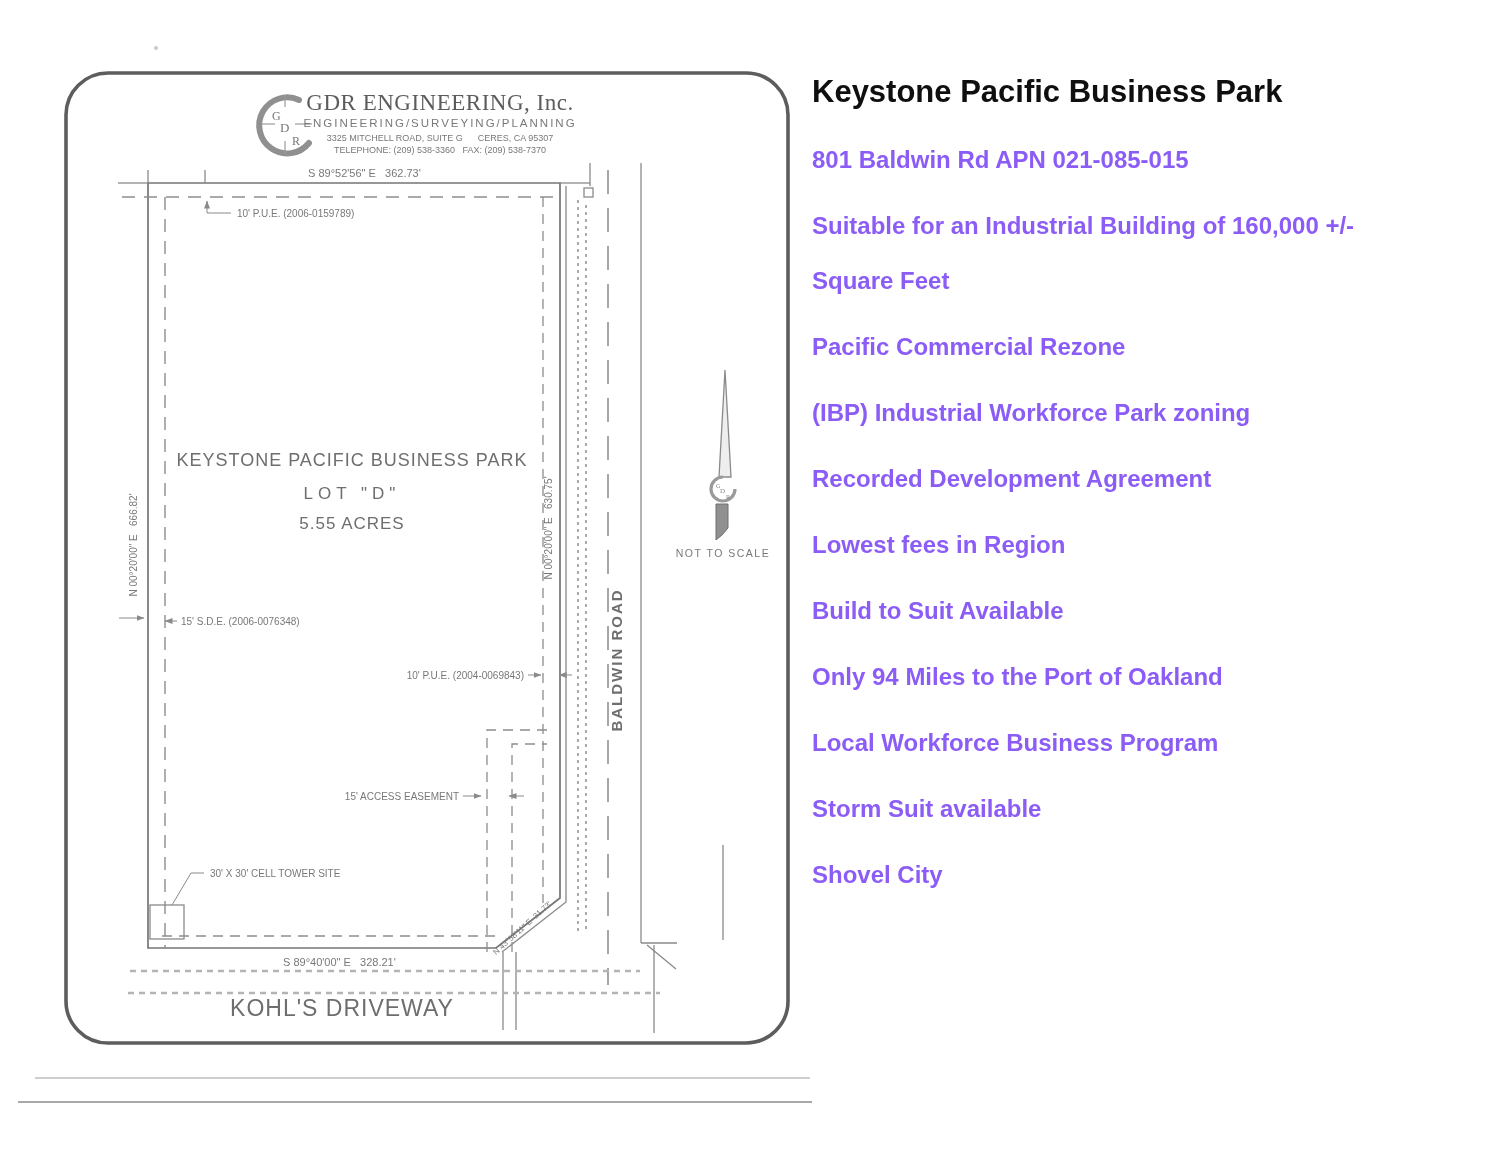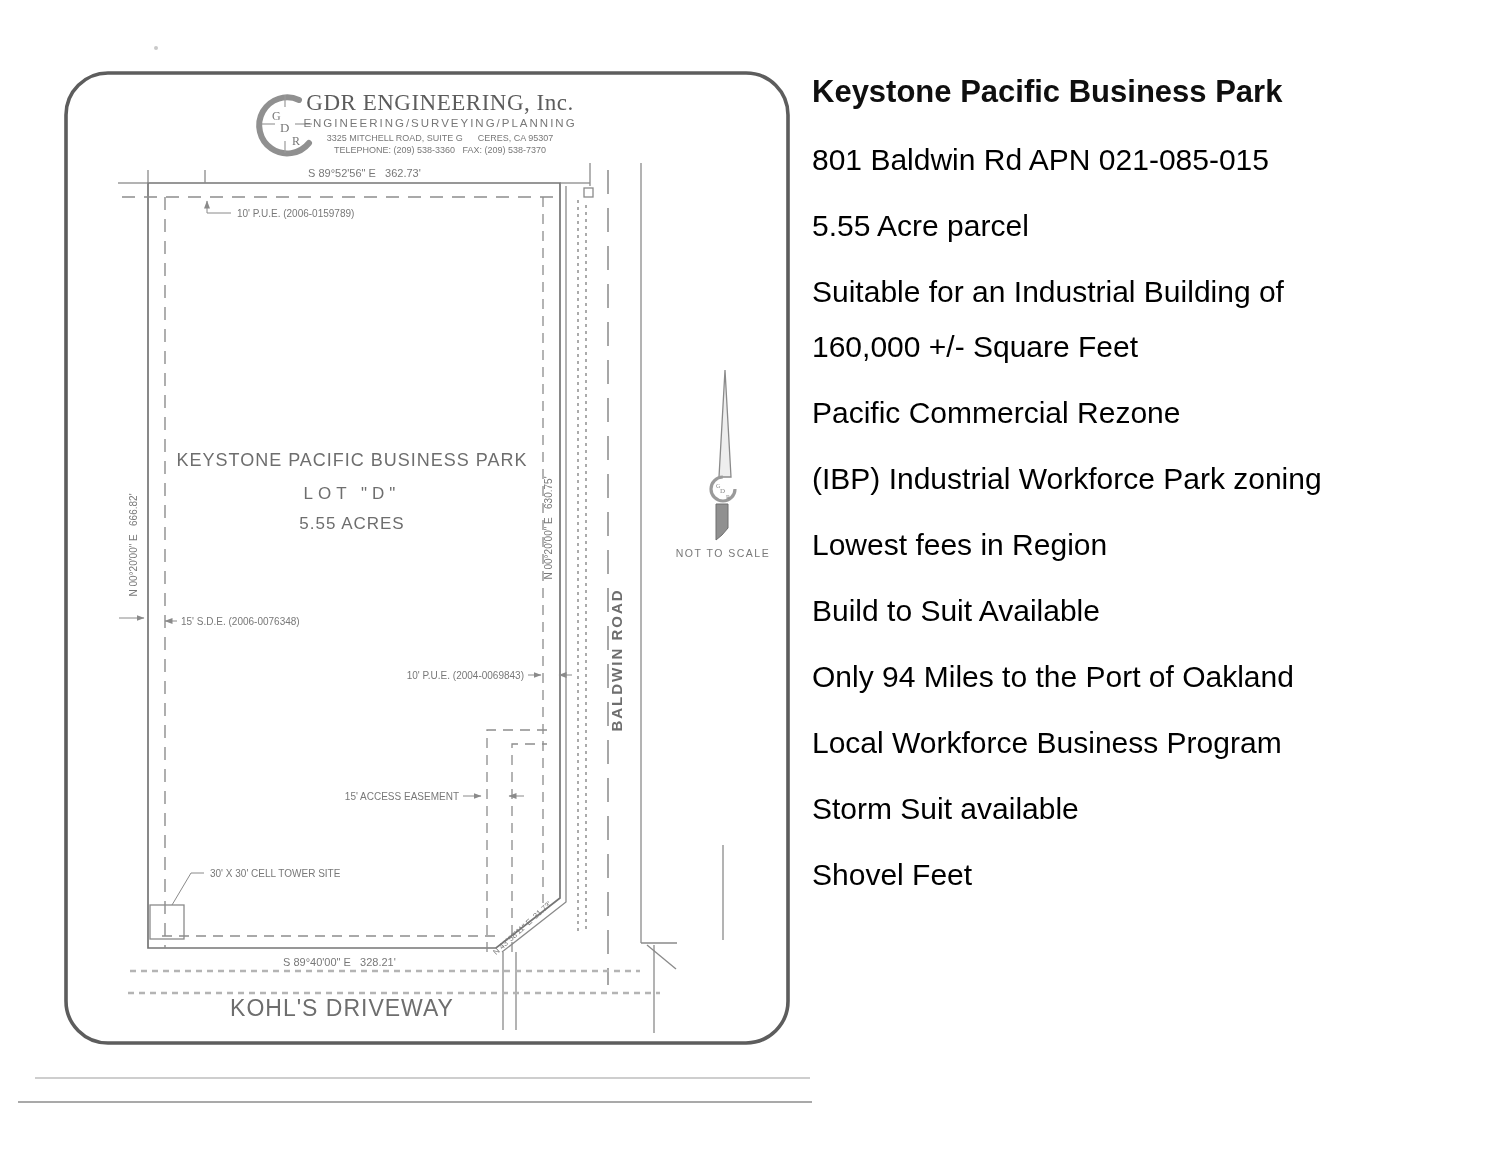--- a/index.html
+++ b/index.html
@@ -16,21 +16,21 @@
   .noise{stroke:#b4b4b4;stroke-width:2.4;fill:none;stroke-dasharray:6 5;}
   .scrib{stroke:#ababab;stroke-width:2;fill:none;stroke-dasharray:3 4;}
   .leader{stroke:#8a8a8a;stroke-width:1;fill:none;}
   .svgt{font-family:"Liberation Sans",sans-serif;fill:#787878;}
   .svgt-dark{font-family:"Liberation Sans",sans-serif;fill:#6e6e6e;}
   .serif{font-family:"Liberation Serif",serif;}
 
   
   .panel{position:absolute;left:812px;top:72px;width:585px;color:#151515;}
   .panel-title{font-size:31px;font-weight:700;line-height:40px;margin-bottom:20px;color:#0f0f0f;}
-  .panel-item{font-size:30px;font-weight:400;line-height:55px;margin-bottom:11px;color:#000000;}
+  .panel-item{font-size:24px;font-weight:700;line-height:55px;margin-bottom:11px;color:#8b5cf6;}
 </style>
 </head>
 <body>
 
 <div class="page">
 
   <svg class="plan-svg" viewBox="0 0 1500 1159">
     <defs>
       <marker id="arr" markerWidth="9" markerHeight="8" refX="7.5" refY="3" orient="auto">
         <path d="M0,0 L8,3 L0,6 Z" fill="#8a8a8a"></path>
@@ -145,25 +145,25 @@
 
     <g>
       <line x1="35" y1="1078" x2="810" y2="1078" stroke="#9d9d9d" stroke-width="1"></line>
       <line x1="18" y1="1102" x2="812" y2="1102" stroke="#8c8c8c" stroke-width="1.3"></line>
     </g>
   </svg>
 
   <div class="panel">
     <div class="panel-title">Keystone Pacific Business Park</div>
     <div class="panel-item">801 Baldwin Rd APN 021-085-015</div>
-    <div class="panel-item">5.55 Acre parcel</div>
     <div class="panel-item">Suitable for an Industrial Building of 160,000 +/- Square Feet</div>
     <div class="panel-item">Pacific Commercial Rezone</div>
     <div class="panel-item">(IBP) Industrial Workforce Park zoning</div>
+    <div class="panel-item">Recorded Development Agreement</div>
     <div class="panel-item">Lowest fees in Region</div>
     <div class="panel-item">Build to Suit Available</div>
     <div class="panel-item">Only 94 Miles to the Port of Oakland</div>
     <div class="panel-item">Local Workforce Business Program</div>
     <div class="panel-item">Storm Suit available</div>
-    <div class="panel-item">Shovel Feet</div>
+    <div class="panel-item">Shovel City</div>
   </div>
 
 </div>
 
 </body></html>

